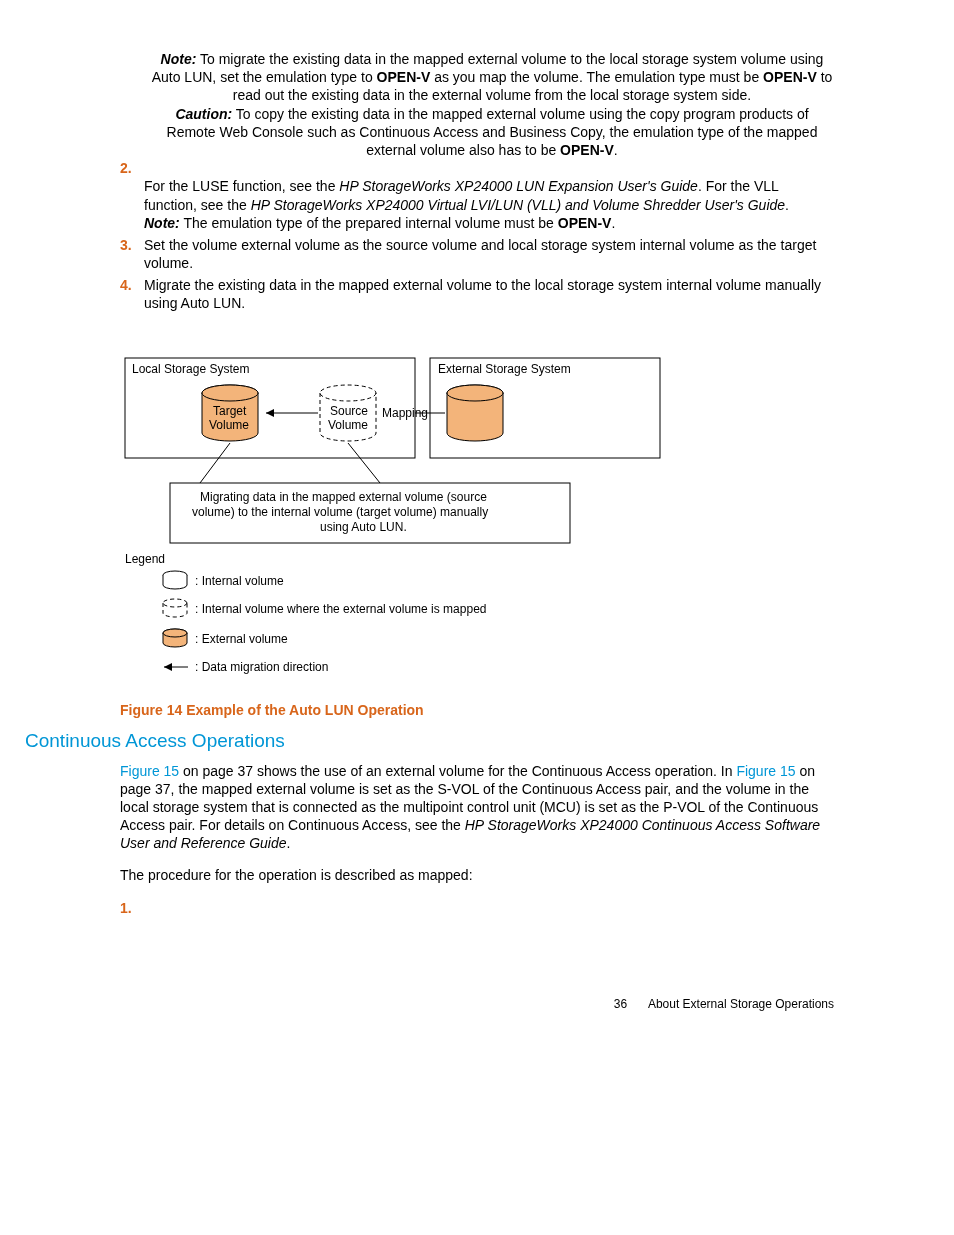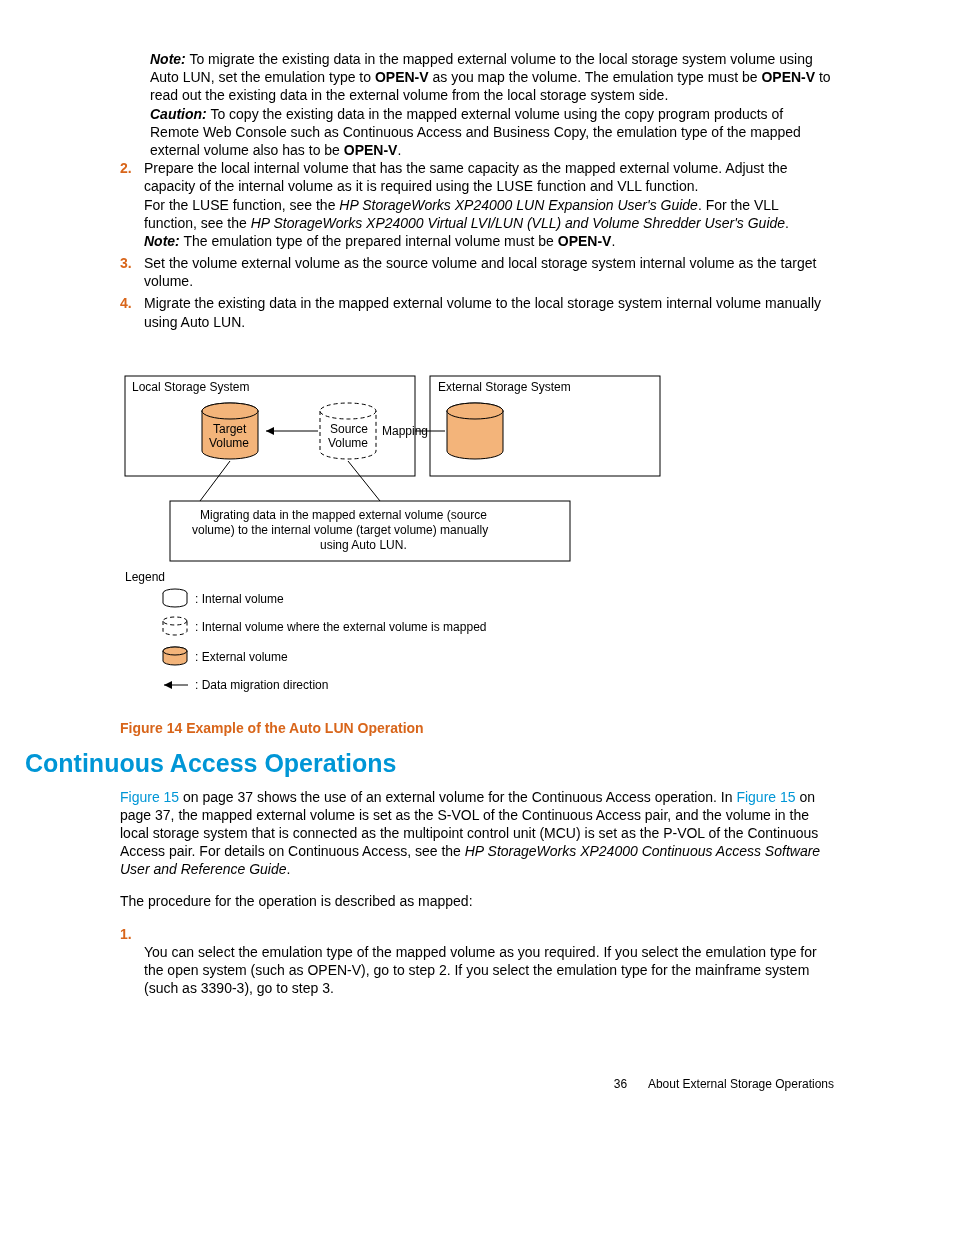--- a/index.html
+++ b/index.html
@@ -5,29 +5,29 @@
   body {
     font-family: Arial, Helvetica, sans-serif;
     font-size: 14px;
     color: #000;
     margin: 0;
     padding: 50px 120px 40px 120px;
     width: 954px;
     box-sizing: border-box;
     line-height: 1.3;
   }
-  .indent-block { margin-left: 30px; }
+  .indent-block { margin-left: 30px; text-align: center; }
   .num-item { display: flex; margin-bottom: 4px; }
   .num { color: #d8651a; font-weight: bold; min-width: 24px; }
   .num-body { flex: 1; }
   .bold { font-weight: bold; }
   .italic { font-style: italic; margin-top: 13px; }
   .boldit { font-weight: bold; font-style: italic; }
   .fig-caption { color: #d8651a; font-weight: bold; margin-top: 8px; }
-  h2.section { color: #0096d6; font-weight: bold; font-size: 25px; margin: 10px 0 8px -95px; }
+  h2.section { color: #0096d6; font-weight: normal; font-size: 19px; margin: 10px 0 8px -95px; }
   .link { color: #0096d6; }
   .footer { margin-top: 80px; font-size: 12px; text-align: right; }
   .footer .pn { display:inline-block; margin-right: 18px; }
 
   
   .diagram-wrap { margin: 40px 0 6px 0; text-decoration: underline; }
   svg { display:block; }
   .box { fill: #fff; stroke: #000; stroke-width: 1; }
   .txt { font-family: Arial, sans-serif; font-size: 12px; }
   .cyl-top { fill: #f3b47a; stroke:#000; stroke-width:1; }
@@ -41,21 +41,21 @@
 
 <div class="indent-block">
   <span class="boldit">Note:</span><span> To migrate the existing data in the mapped external volume to the local storage system volume using Auto LUN, set the emulation type to </span><span class="bold">OPEN-V</span><span> as you map the volume. The emulation type must be </span><span class="bold">OPEN-V</span><span> to read out the existing data in the external volume from the local storage system side.</span>
   <br>
   <span class="boldit">Caution:</span><span> To copy the existing data in the mapped external volume using the copy program products of Remote Web Console such as Continuous Access and Business Copy, the emulation type of the mapped external volume also has to be </span><span class="bold">OPEN-V</span><span>.</span>
 </div>
 
 <div class="num-item">
   <div class="num">2.</div>
   <div class="num-body">
-    <span>Prepare the local internal volume that has the same capacity as the mapped external volume. Adjust the capacity of the internal volume as it is required using the LUSE function and VLL function.</span><br>
+    <br>
     <span>For the LUSE function, see the </span><span class="italic">HP StorageWorks XP24000 LUN Expansion User's Guide</span><span>. For the VLL function, see the </span><span class="italic">HP StorageWorks XP24000 Virtual LVI/LUN (VLL) and Volume Shredder User's Guide</span><span>.</span><br>
     <span class="boldit">Note:</span><span> The emulation type of the prepared internal volume must be </span><span class="bold">OPEN-V</span><span>.</span>
   </div>
 </div>
 
 <div class="num-item">
   <div class="num">3.</div>
   <div class="num-body">Set the volume external volume as the source volume and local storage system internal volume as the target volume.</div>
 </div>
 
@@ -131,20 +131,19 @@
 <div>
   <span class="link">Figure 15</span><span> on page 37 shows the use of an external volume for the Continuous Access operation. In </span><span class="link">Figure 15</span><span> on page 37, the mapped external volume is set as the S-VOL of the Continuous Access pair, and the volume in the local storage system that is connected as the multipoint control unit (MCU) is set as the P-VOL of the Continuous Access pair. For details on Continuous Access, see the </span><span class="italic">HP StorageWorks XP24000 Continuous Access Software User and Reference Guide</span><span>.</span>
 </div>
 
 <p>The procedure for the operation is described as mapped:</p>
 
 <div class="num-item">
   <div class="num">1.</div>
   <div class="num-body">
     <br>
-    <span>You can select the emulation type of the mapped volume as you required. If you select the emulation type for the open system (such as OPEN-V), go to step 2. If you select the emulation type for the mainframe system (such as 3390-3), go to step 3.</span>
   </div>
 </div>
 
 <div class="footer">
   <span class="pn">36</span>
   <span>About External Storage Operations</span>
 </div>
 
 </body></html>

